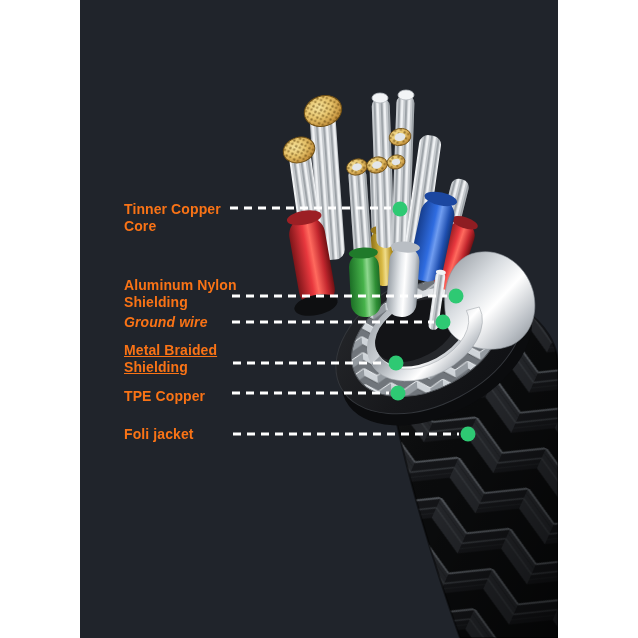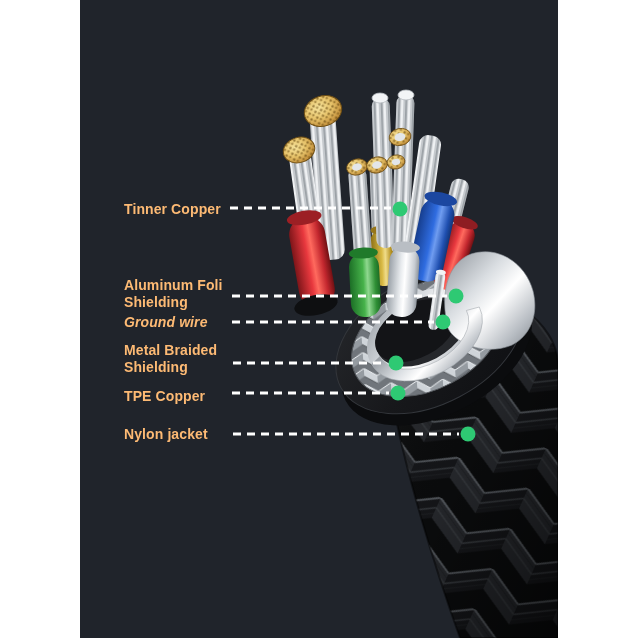--- a/index.html
+++ b/index.html
@@ -1,24 +1,24 @@
 <!DOCTYPE html>
 <html><head>
 <meta charset="utf-8">
 <style>
   html,body{margin:0;padding:0;background:#ffffff;}
   .stage{position:relative;width:638px;height:638px;background:#ffffff;overflow:hidden;
          font-family:"Liberation Sans",sans-serif;}
   .panel{position:absolute;left:80px;top:0;width:478px;height:638px;background:#20242b;overflow:hidden;}
   .panel svg{position:absolute;left:0;top:0;display:block;}
   .labels{position:absolute;left:0;top:0;width:100%;height:100%;z-index:3;pointer-events:none;}
-  .lbl{position:absolute;left:44px;color:#fdba74;font-size:14px;font-weight:700;
+  .lbl{position:absolute;left:44px;color:#f97316;font-size:14px;font-weight:700;
        line-height:17px;letter-spacing:.1px;white-space:nowrap;}
   .lbl span{display:block;}
-  .l1{top:201px;} .l2{top:277px;} .l3{top:314px;font-style:italic;} .l4{top:342px;} .l5{top:388px;} .l6{top:426px;}
+  .l1{top:201px;} .l2{top:277px;} .l3{top:314px;font-style:italic;} .l4{top:342px;text-decoration:underline;} .l5{top:388px;} .l6{top:426px;}
 </style>
 </head>
 <body>
 
 <div class="stage">
   <div class="panel">
 
     <svg width="478" height="638" viewBox="0 0 478 638">
       <defs>
         <pattern id="braidDark" patternUnits="userSpaceOnUse" width="76" height="44" patternTransform="rotate(24)">
@@ -253,34 +253,35 @@
         <circle cx="363" cy="322" r="7.5" fill="#2ec973"></circle>
         <circle cx="316" cy="363" r="7.5" fill="#2ec973"></circle>
         <circle cx="318" cy="393" r="7.5" fill="#2ec973"></circle>
         <circle cx="388" cy="434" r="7.5" fill="#2ec973"></circle>
       </g>
     </svg>
 
     <div class="labels">
       <div class="lbl l1">
         <span>Tinner Copper</span>
+        <span>Core</span>
       </div>
       <div class="lbl l2">
-        <span>Aluminum Foli</span>
+        <span>Aluminum Nylon</span>
         <span>Shielding</span>
       </div>
       <div class="lbl l3">
         <span>Ground wire</span>
       </div>
       <div class="lbl l4">
         <span>Metal Braided</span>
         <span>Shielding</span>
       </div>
       <div class="lbl l5">
         <span>TPE Copper</span>
       </div>
       <div class="lbl l6">
-        <span>Nylon jacket</span>
+        <span>Foli jacket</span>
       </div>
     </div>
 
   </div>
 </div>
 
 </body></html>

